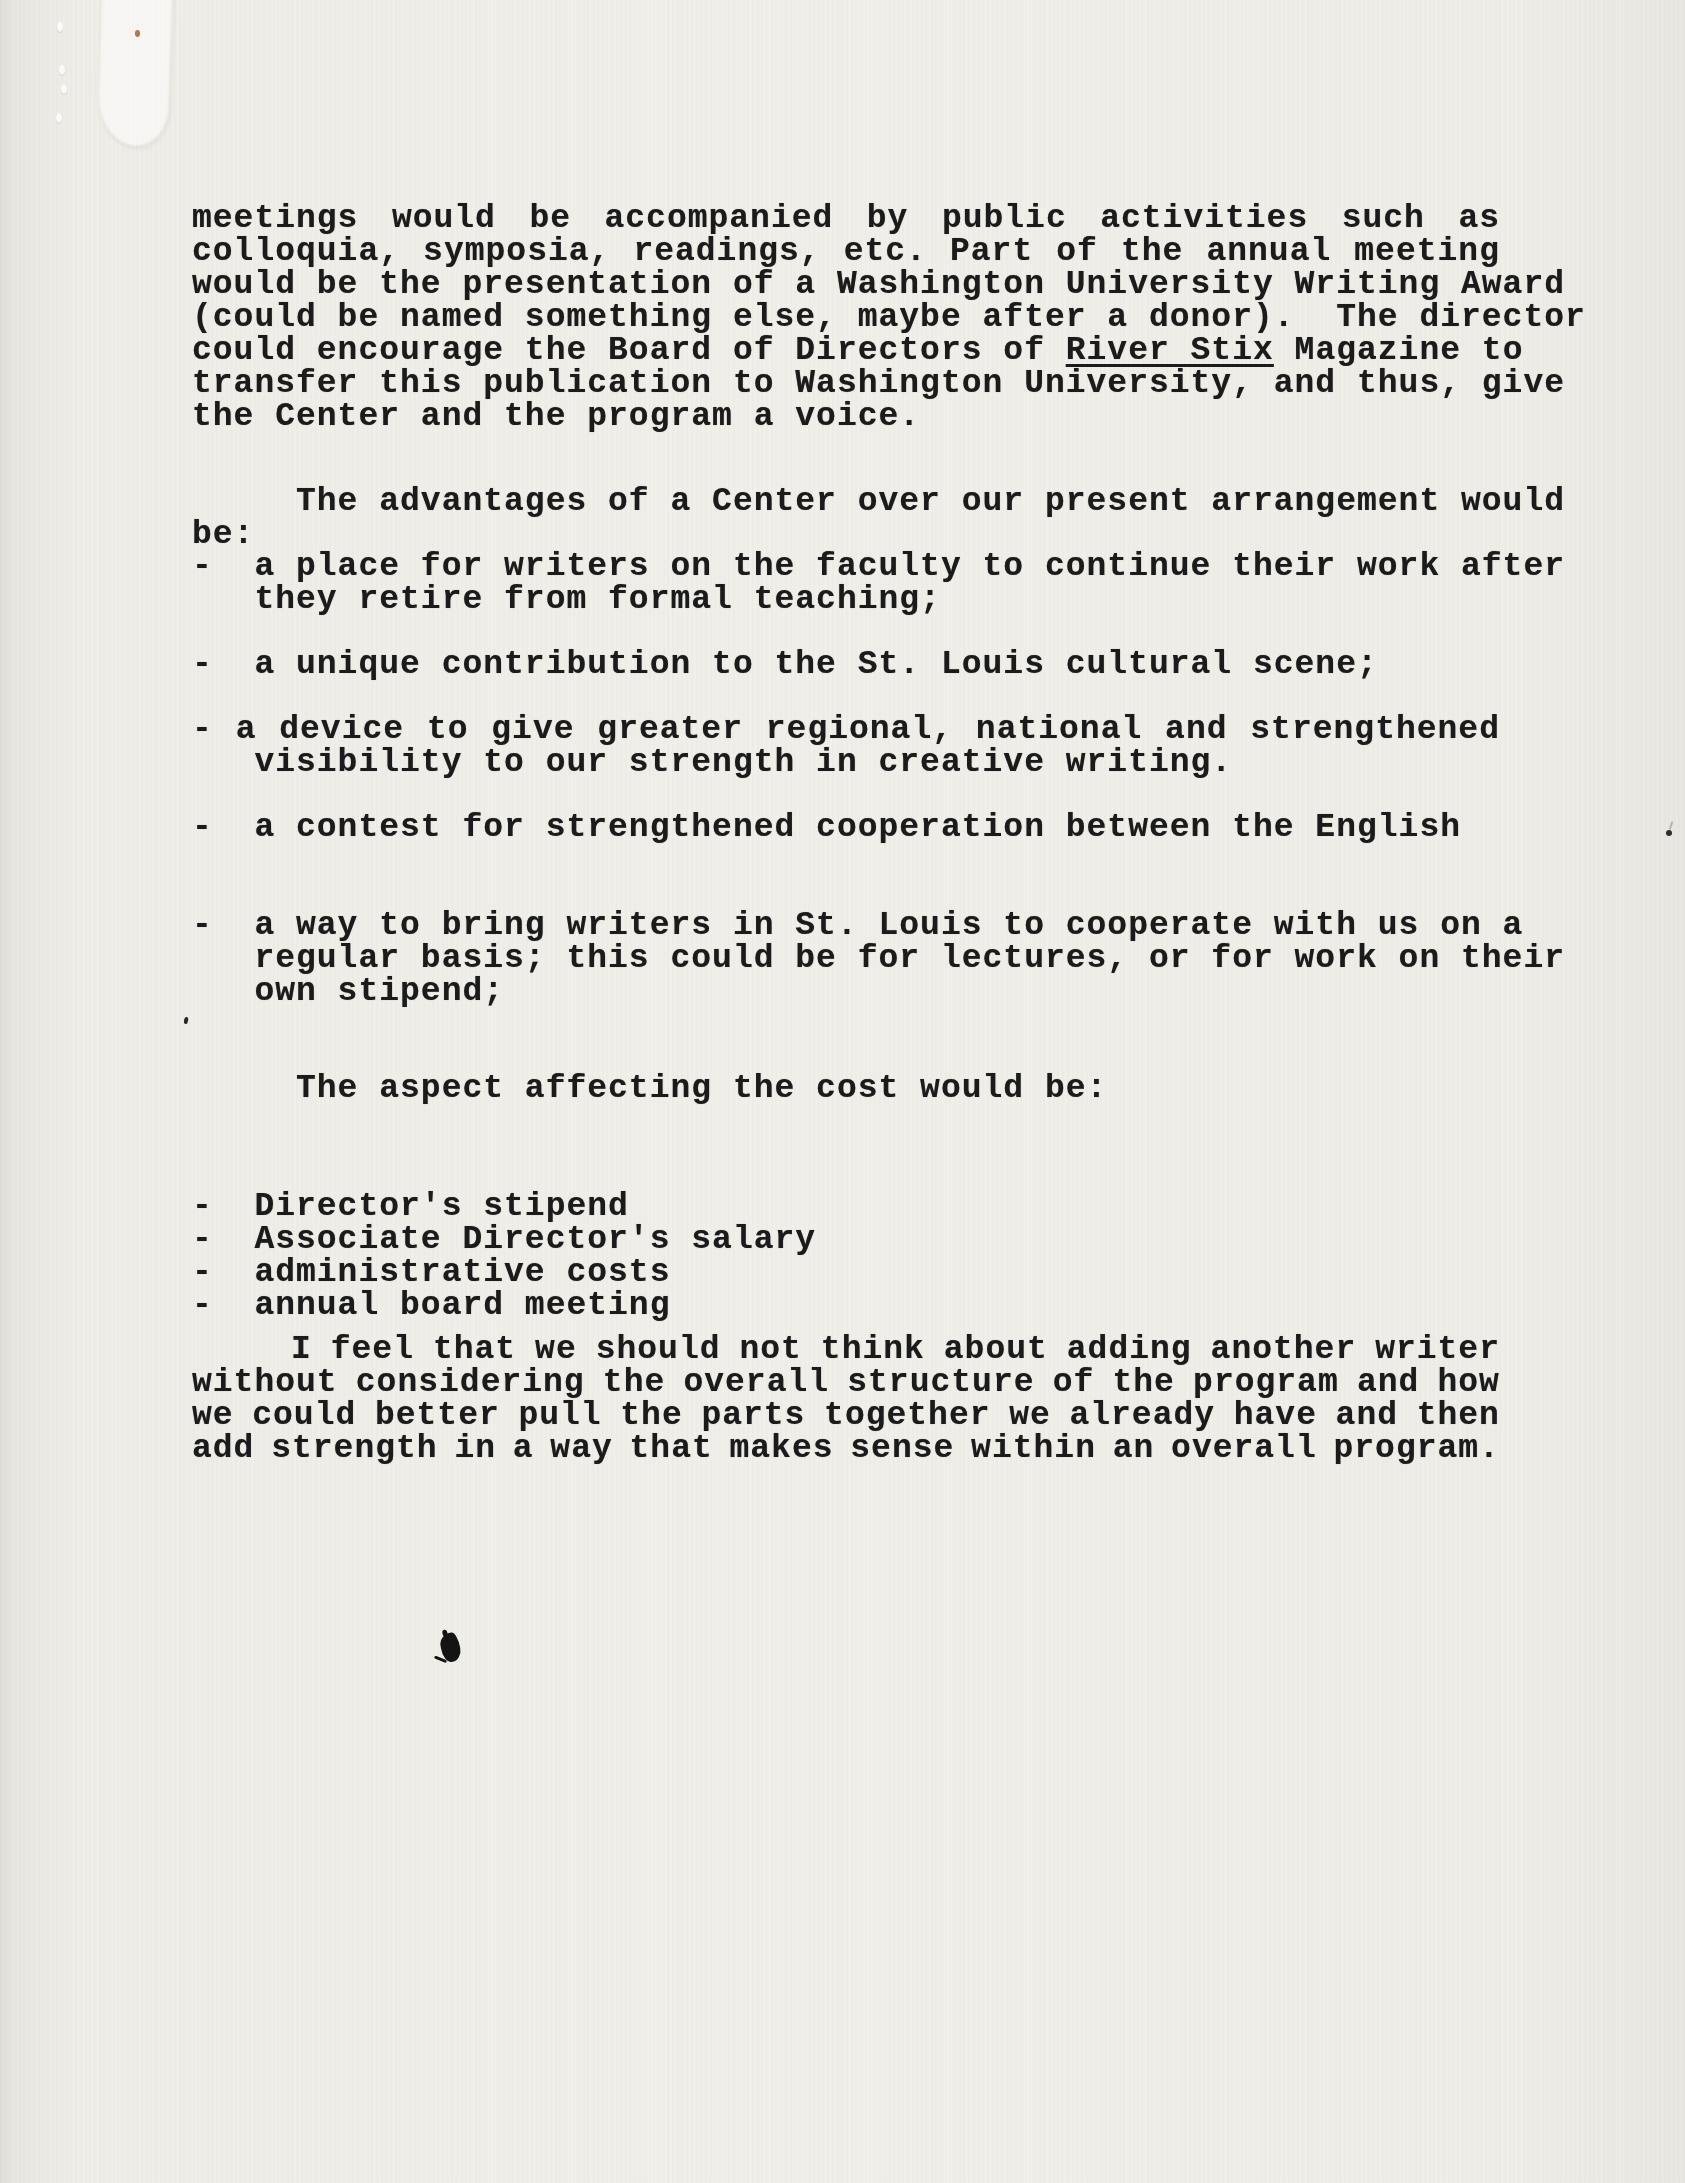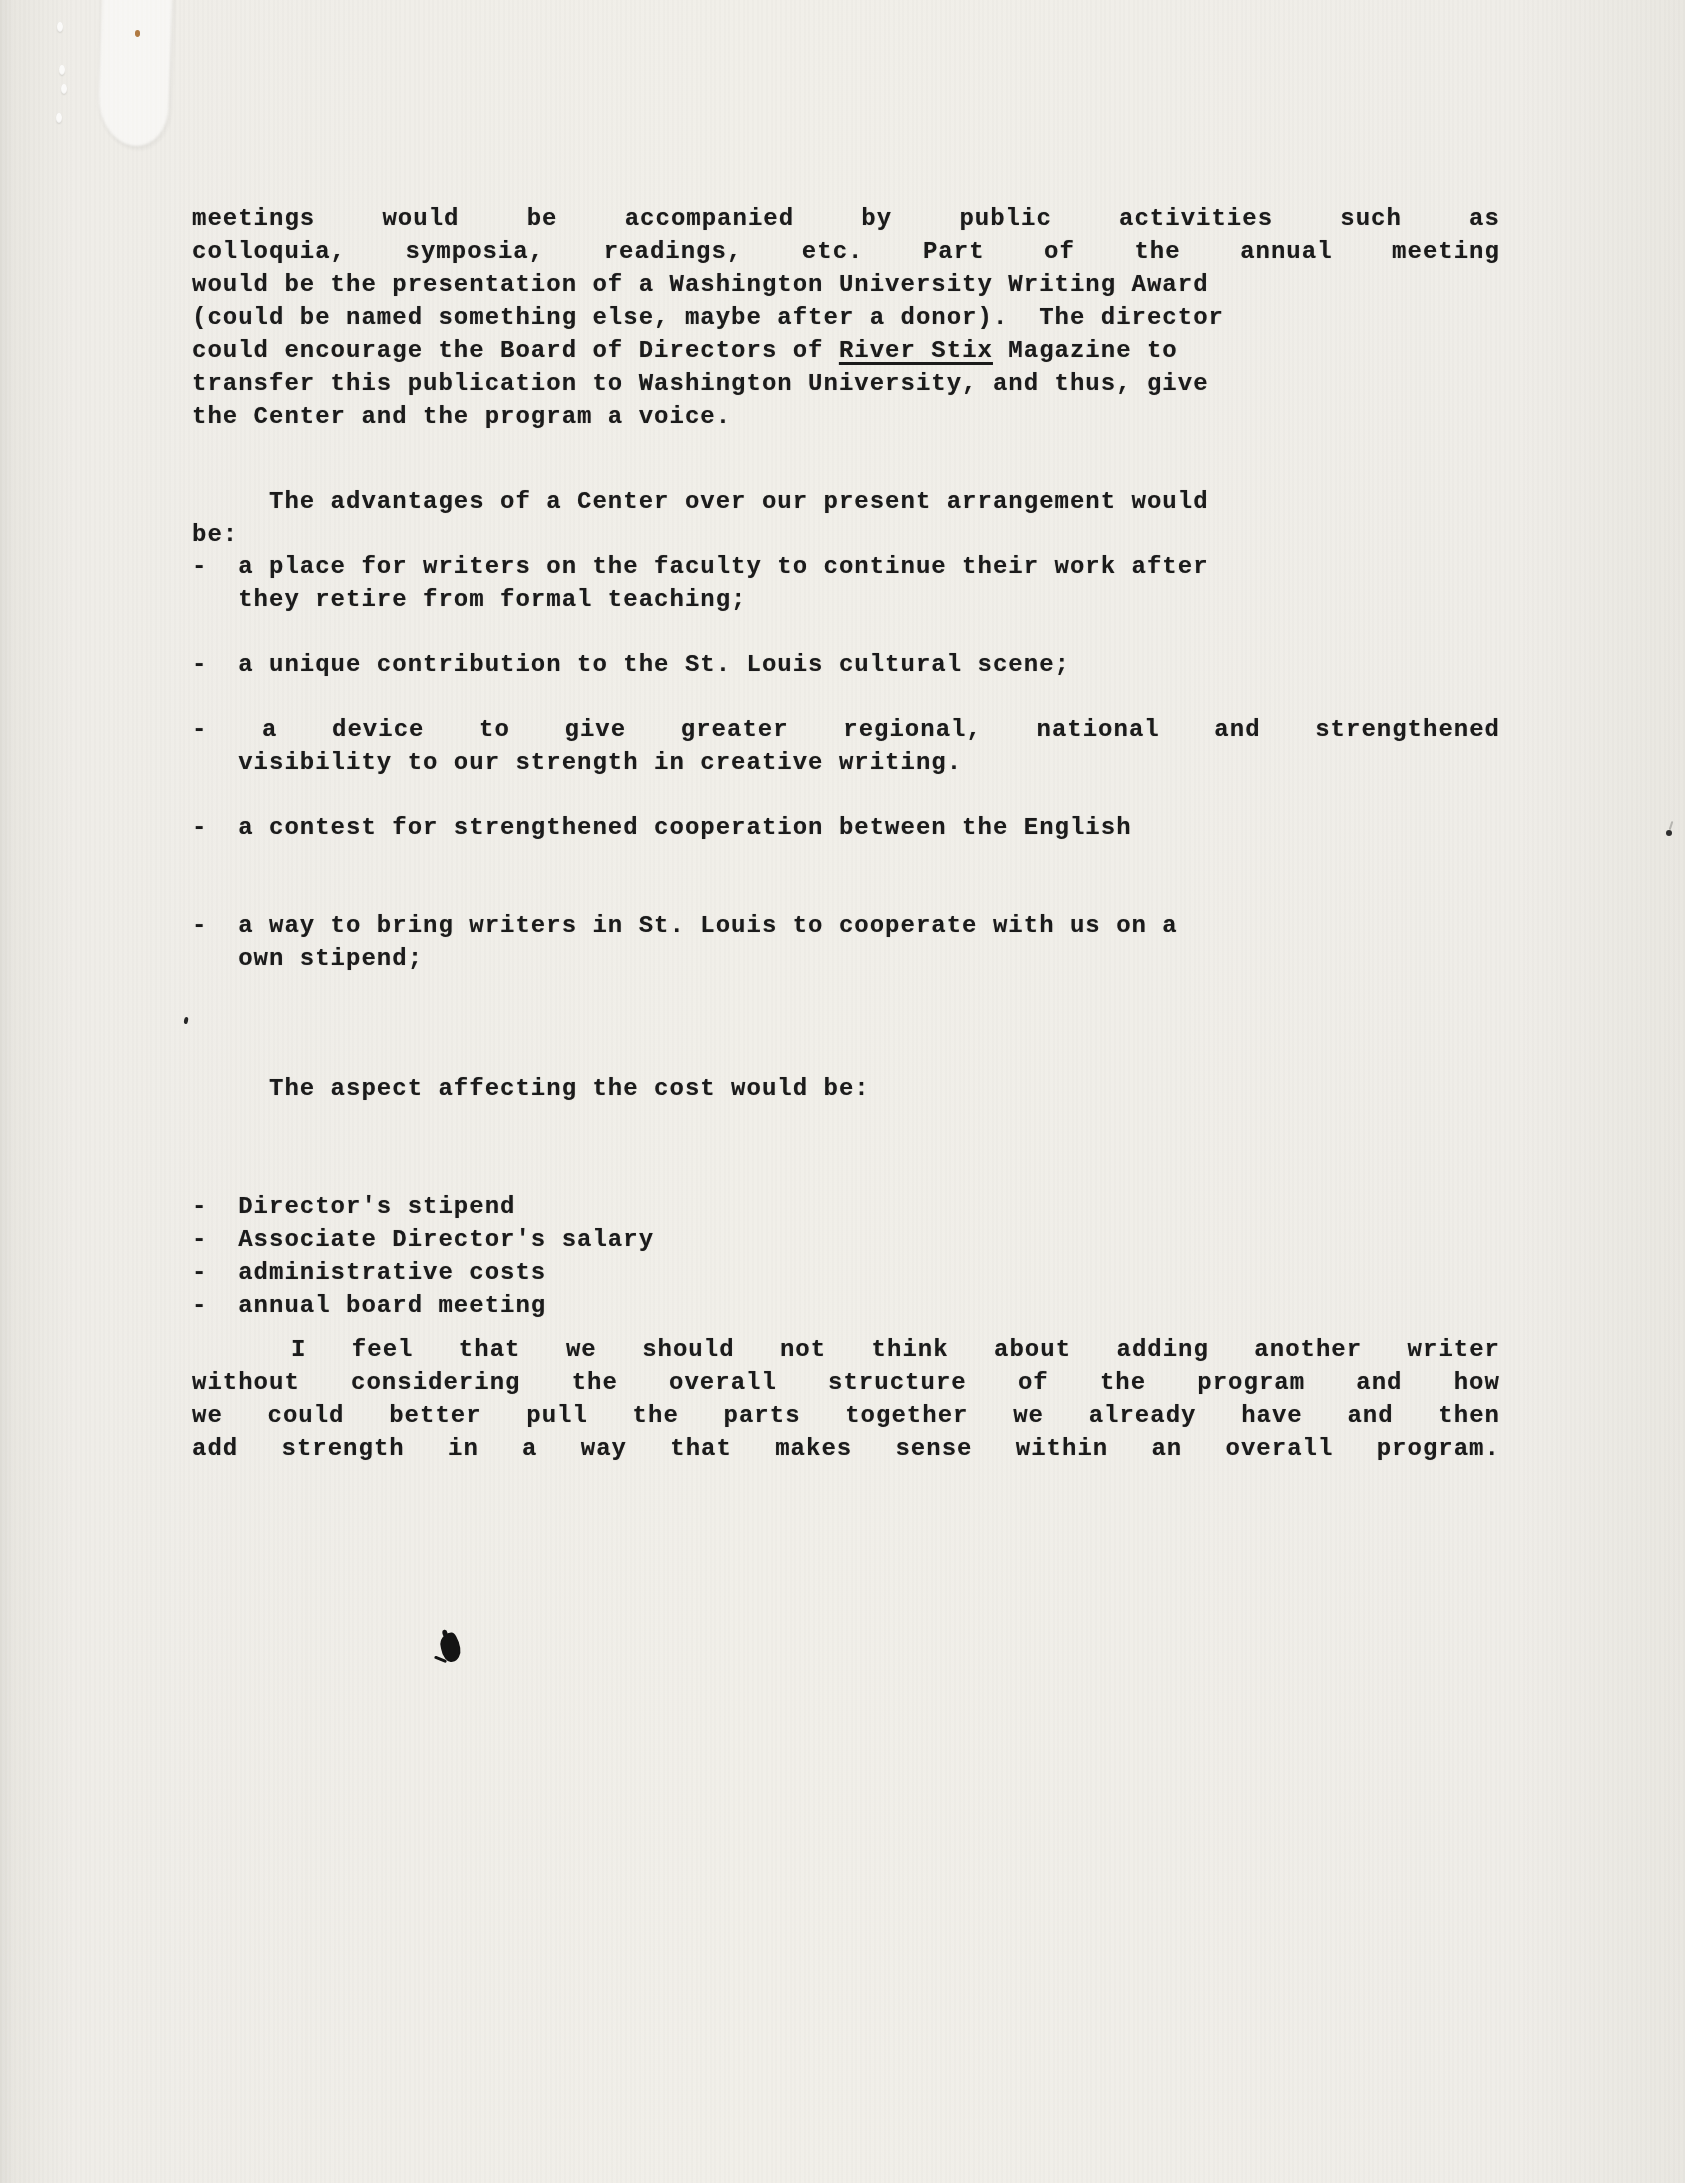--- a/index.html
+++ b/index.html
@@ -14,21 +14,21 @@
     background-image:
       repeating-linear-gradient(90deg, rgba(0,0,0,0.012) 0 2px, rgba(255,255,255,0.016) 2px 4.7px),
       linear-gradient(90deg, #e0ded8 0px, #e9e7e1 14.6px, #efede8 73px, #f1efe9 45%, #efede8 90%, #e9e7e1 100%);
   }
 
   
   .block {
     position: absolute;
     left: 192px;
     width: 1308px;
-    font-size: 24px;
+    font-size: 33px;
     line-height: 33px;
     letter-spacing: 1px;
     white-space: pre;
     text-shadow: 0 0 0.8px rgba(25,25,25,0.45);
   }
   .tline { height: 33px; }
   .tline.just { display: flex; justify-content: space-between; }
   .tline.just span { white-space: pre; }
   .u {
     text-decoration: underline;
@@ -113,17 +113,17 @@
 <div class="margin-tick"></div>
 <div class="edge-dot"></div>
 <div class="ink-blot"></div>
 
 <div class="block" style="top:202px"><div class="tline just"><span>meetings</span><span>would</span><span>be</span><span>accompanied</span><span>by</span><span>public</span><span>activities</span><span>such</span><span>as</span></div><div class="tline just"><span>colloquia,</span><span>symposia,</span><span>readings,</span><span>etc.</span><span>Part</span><span>of</span><span>the</span><span>annual</span><span>meeting</span></div><div class="tline">would be the presentation of a Washington University Writing Award</div><div class="tline">(could be named something else, maybe after a donor).  The director</div><div class="tline"><span>could encourage the Board of Directors of </span><span class="u">River Stix</span><span> Magazine to</span></div><div class="tline">transfer this publication to Washington University, and thus, give</div><div class="tline">the Center and the program a voice.</div></div>
 <div class="block" style="top:485px"><div class="tline">     The advantages of a Center over our present arrangement would</div><div class="tline">be:</div></div>
 <div class="block" style="top:550px"><div class="tline">-  a place for writers on the faculty to continue their work after</div><div class="tline">   they retire from formal teaching;</div></div>
 <div class="block" style="top:648px"><div class="tline">-  a unique contribution to the St. Louis cultural scene;</div></div>
 <div class="block" style="top:713px"><div class="tline just"><span>-</span><span>a</span><span>device</span><span>to</span><span>give</span><span>greater</span><span>regional,</span><span>national</span><span>and</span><span>strengthened</span></div><div class="tline">   visibility to our strength in creative writing.</div></div>
 <div class="block" style="top:811px"><div class="tline">-  a contest for strengthened cooperation between the English</div></div>
-<div class="block" style="top:909px"><div class="tline">-  a way to bring writers in St. Louis to cooperate with us on a</div><div class="tline">   own stipend;</div></div>
+<div class="block" style="top:909px"><div class="tline">-  a way to bring writers in St. Louis to cooperate with us on a</div><div class="tline">   regular basis; this could be for lectures, or for work on their</div><div class="tline">   own stipend;</div></div>
 <div class="block" style="top:1072px"><div class="tline">     The aspect affecting the cost would be:</div></div>
 <div class="block" style="top:1190px"><div class="tline">-  Director's stipend</div><div class="tline">-  Associate Director's salary</div><div class="tline">-  administrative costs</div><div class="tline">-  annual board meeting</div></div>
 <div class="block" style="top:1333px"><div class="tline just" style="padding-left: 99px;"><span>I</span><span>feel</span><span>that</span><span>we</span><span>should</span><span>not</span><span>think</span><span>about</span><span>adding</span><span>another</span><span>writer</span></div><div class="tline just"><span>without</span><span>considering</span><span>the</span><span>overall</span><span>structure</span><span>of</span><span>the</span><span>program</span><span>and</span><span>how</span></div><div class="tline just"><span>we</span><span>could</span><span>better</span><span>pull</span><span>the</span><span>parts</span><span>together</span><span>we</span><span>already</span><span>have</span><span>and</span><span>then</span></div><div class="tline just"><span>add</span><span>strength</span><span>in</span><span>a</span><span>way</span><span>that</span><span>makes</span><span>sense</span><span>within</span><span>an</span><span>overall</span><span>program.</span></div></div>
 
 
 </body></html>

